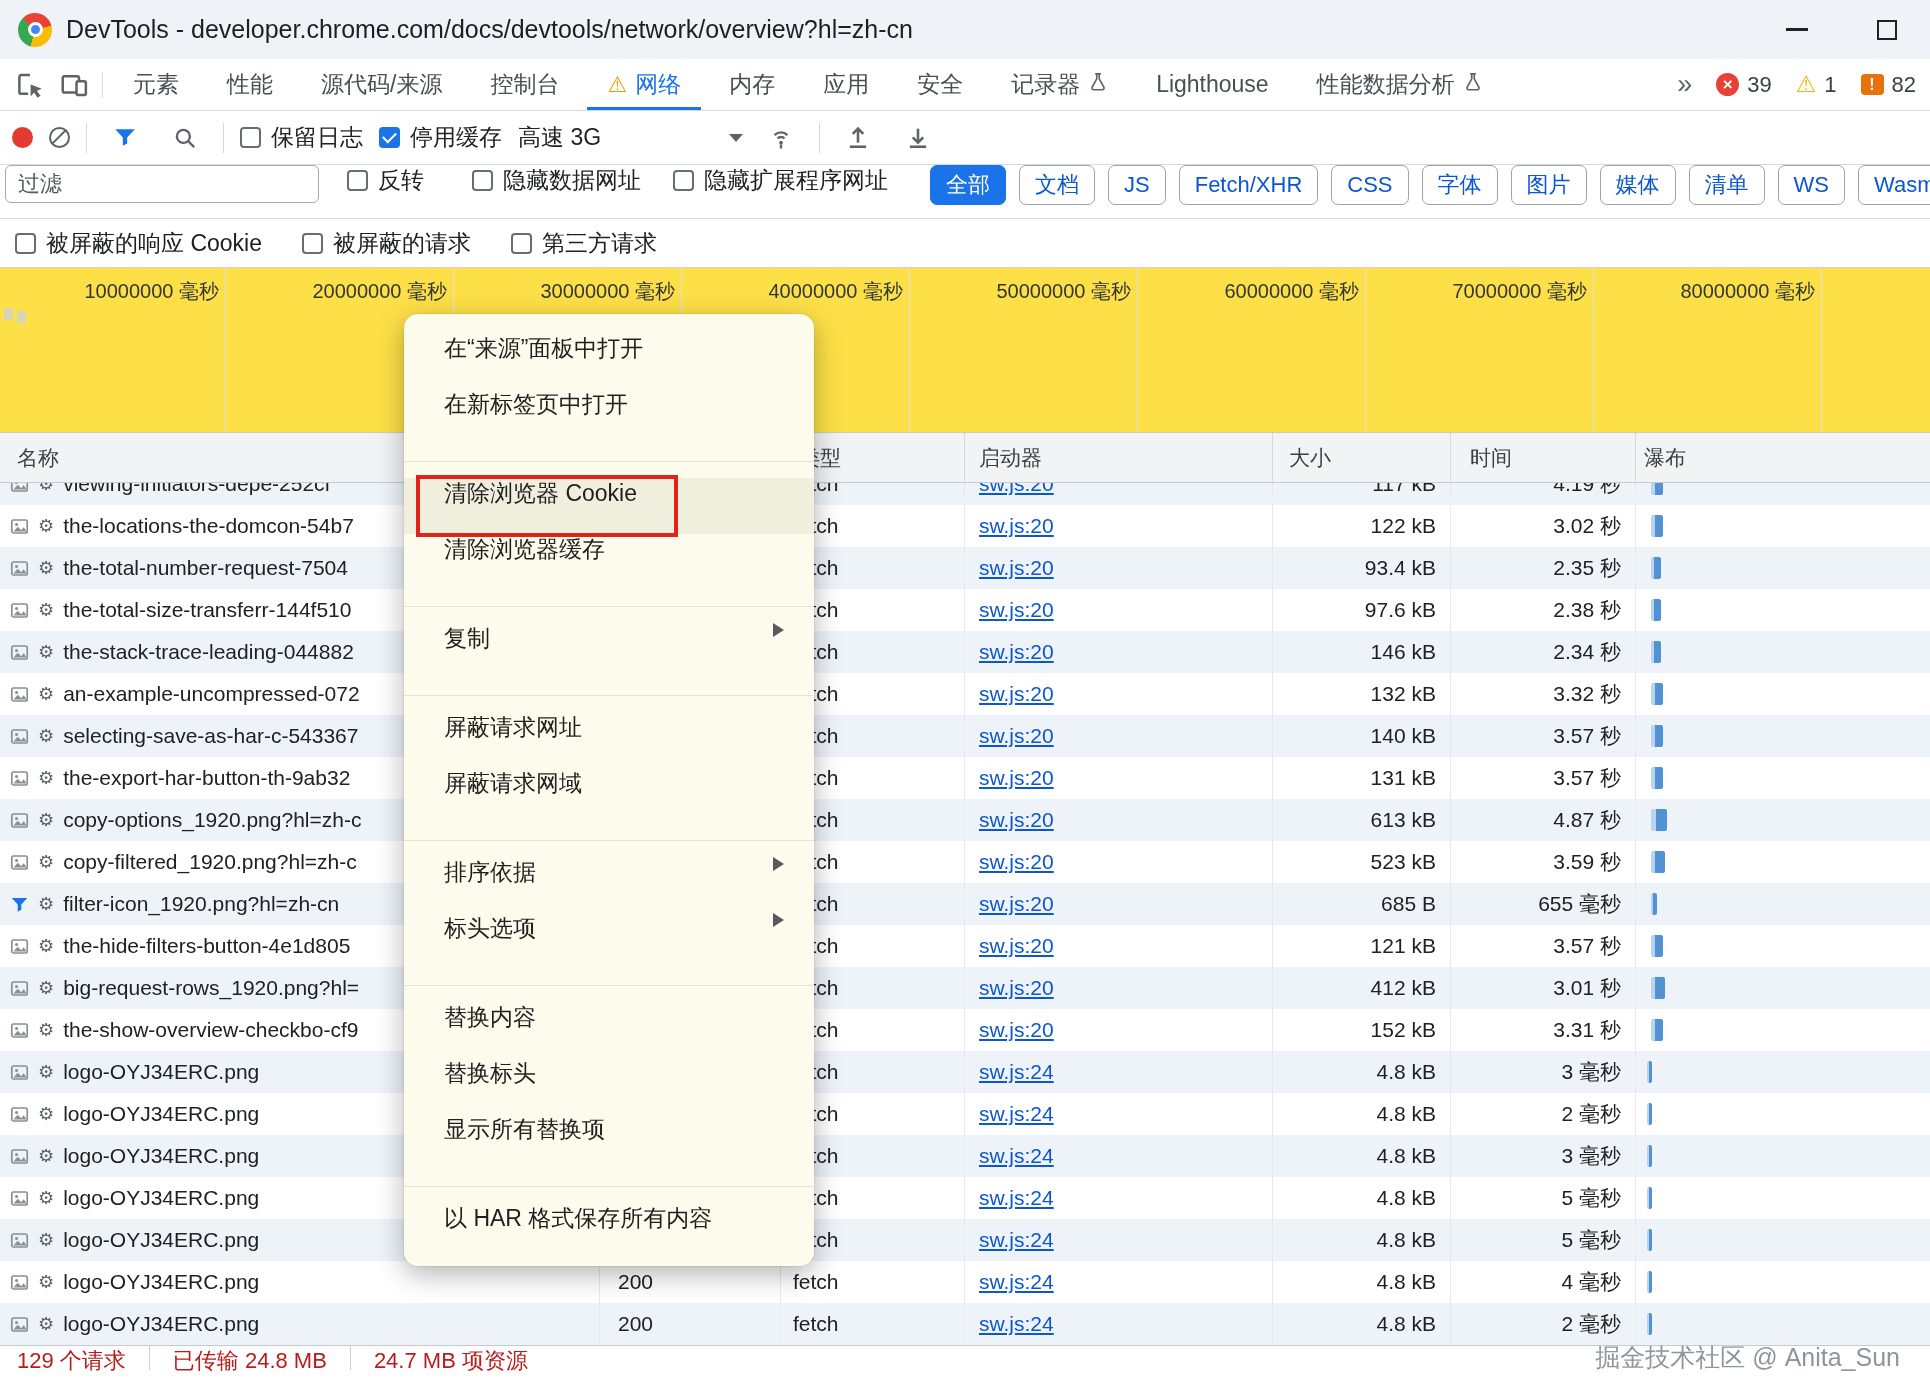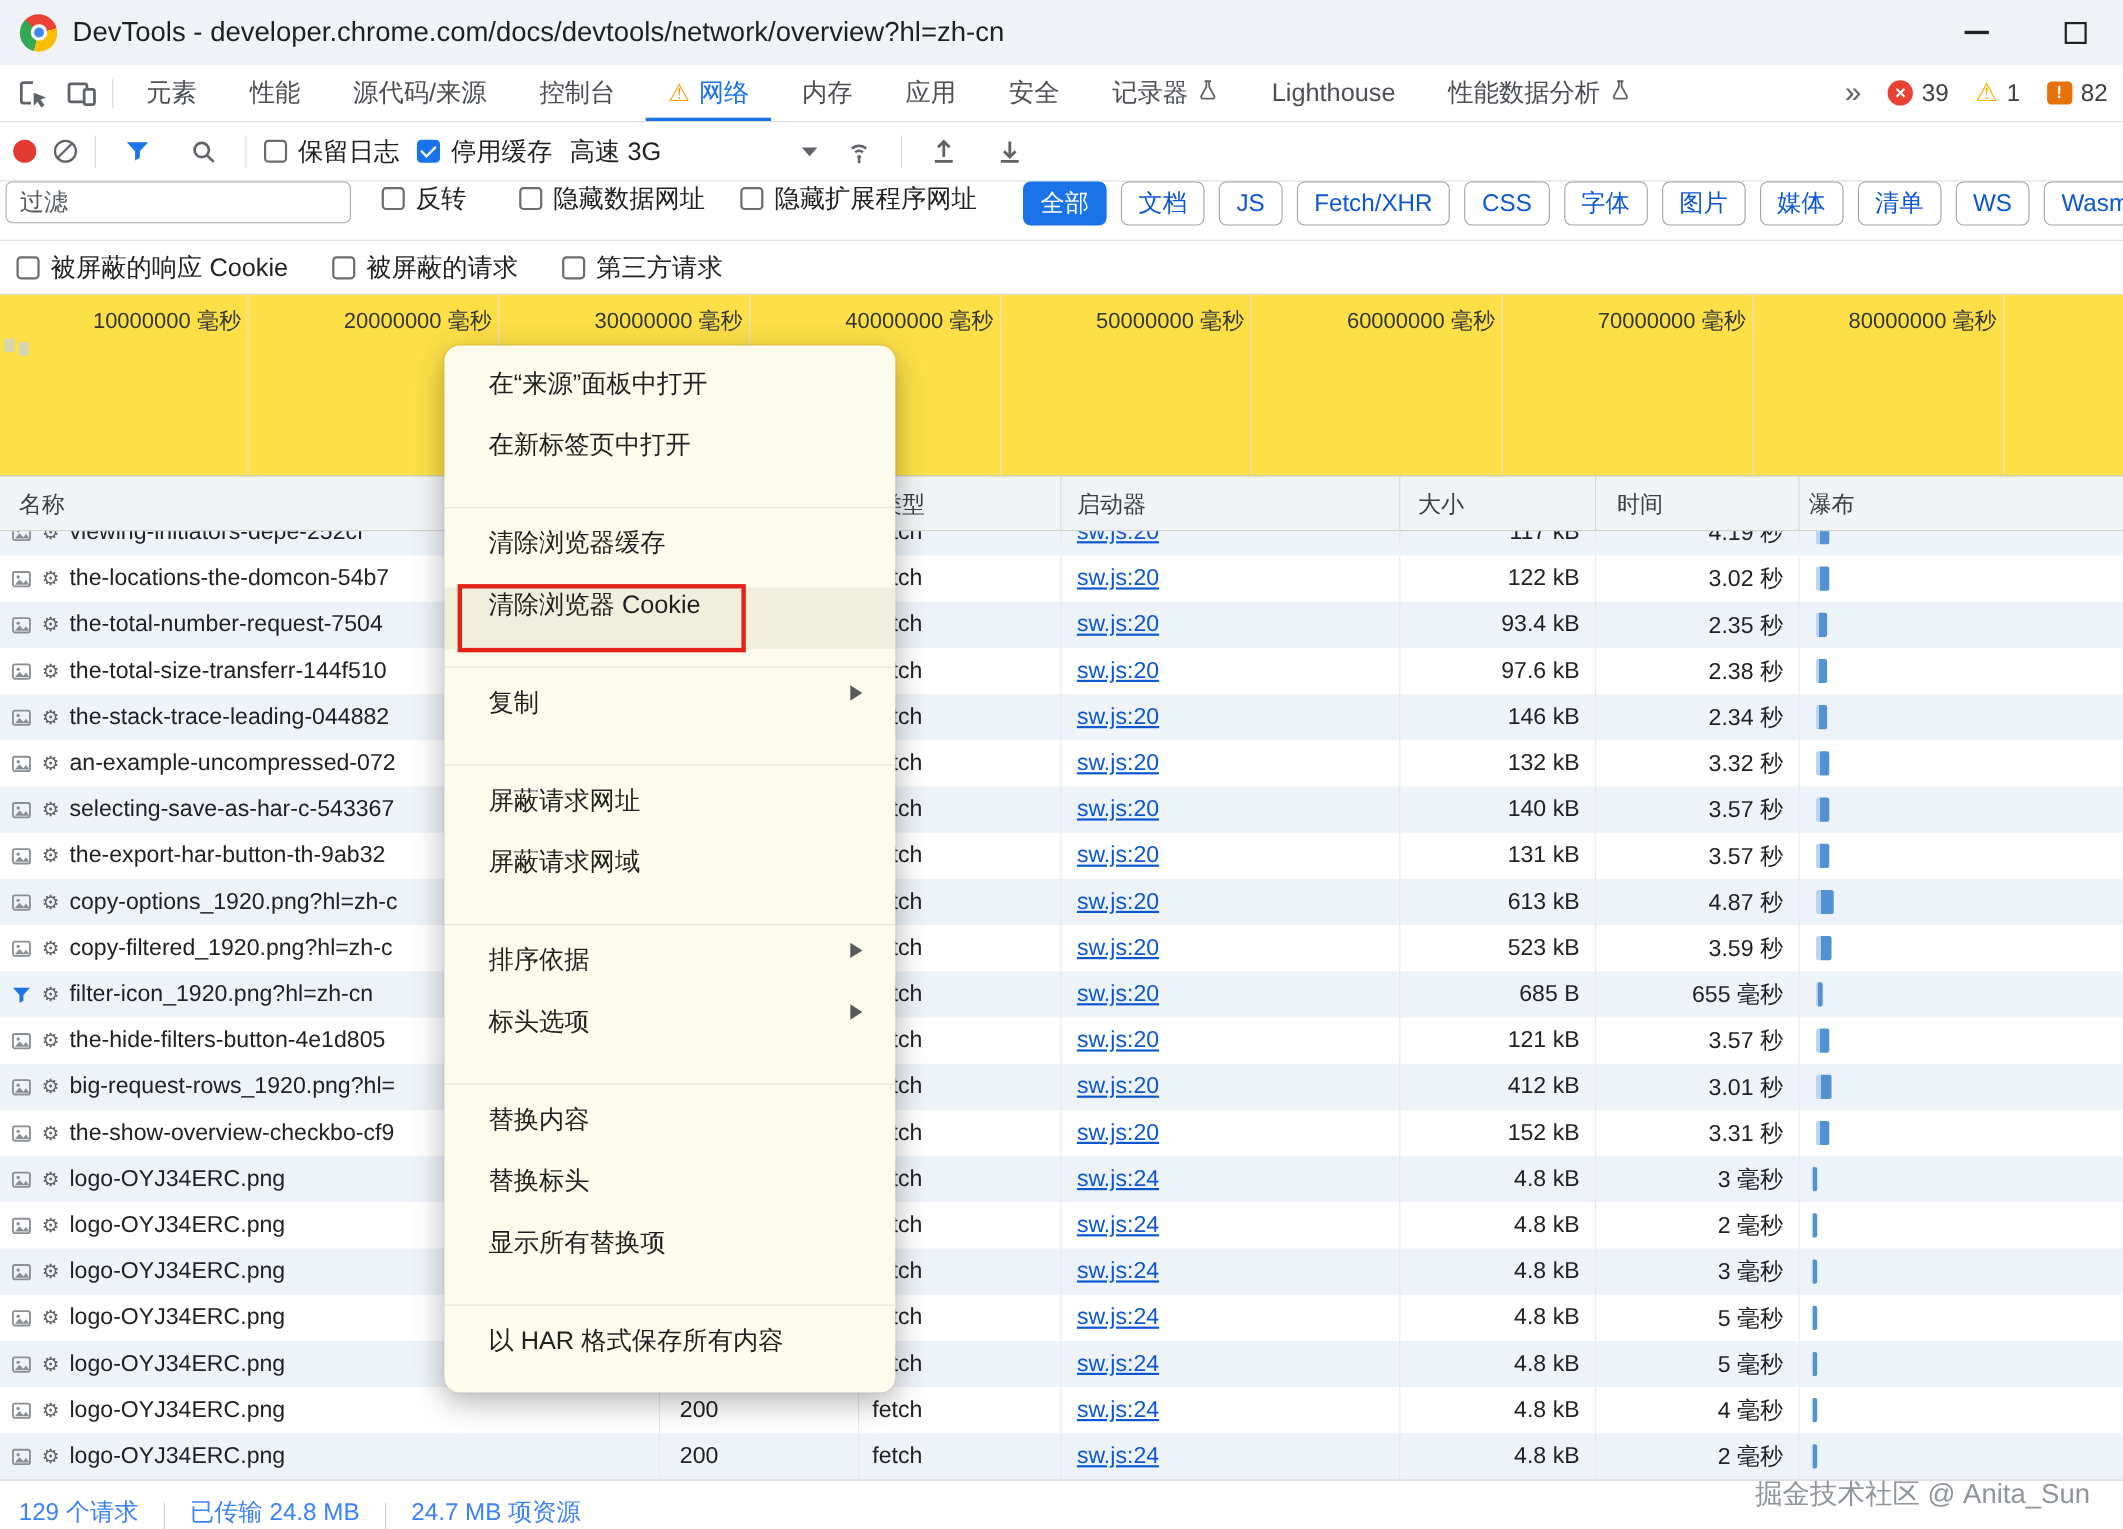--- a/index.html
+++ b/index.html
@@ -84,21 +84,21 @@
   .gear{color:#5f6368;font-size:18px}
   .c-status{padding-left:18px}
   .c-type{padding-left:12px}
   .c-init{padding-left:14px}
   .init-link{color:#0b57d0;text-decoration:underline}
   .c-size,.c-time{justify-content:flex-end;padding-right:14px}
   .c-wf{position:relative;border-right:none}
   .wbar{position:absolute;top:50%;transform:translateY(-50%);height:22px;border-radius:2px;background:linear-gradient(to right,#b9d4ee 0 30%,#5292d2 30%)}
 
   
-  .statusbar{height:45px;border-top:1px solid #c8cacc;display:flex;align-items:flex-end;font-size:22px;color:#3b82f6;padding-left:17px;background:#fff}
+  .statusbar{height:45px;border-top:1px solid #c8cacc;display:flex;align-items:flex-start;font-size:22px;color:#b91c1c;padding-left:17px;background:#fff}
   .sdiv{width:1px;height:24px;background:#cfcfcf;margin:0 23px}
 
   
   .context-menu{position:absolute;left:404px;top:314px;width:410px;height:952px;background:#fcfbec;border-radius:14px;box-shadow:0 8px 28px rgba(0,0,0,.30),0 0 0 1px rgba(0,0,0,.05);padding:19px 0 14px;z-index:20;font-size:23px;color:#1f1f1f;overflow:hidden}
   .menu-item{height:56px;display:flex;align-items:flex-start;padding:0 30px 0 40px;position:relative;white-space:nowrap}
   .menu-item.highlighted{background:rgba(90,84,40,.07)}
   .menu-divider{height:1px;background:#e5e2cf;margin:16px 0}
   .submenu-arrow{margin-left:auto;width:0;height:0;border-left:11px solid #5a5a5a;border-top:7px solid transparent;border-bottom:7px solid transparent}
   .red-box{position:absolute;left:12px;top:-3px;width:262px;height:62px;border:4px solid #e42318;z-index:2;pointer-events:none}
 
@@ -818,27 +818,27 @@
   </div>
 
   <div class="context-menu">
       <div class="menu-item">
         <span class="menu-label">在“来源”面板中打开</span>
       </div>
       <div class="menu-item">
         <span class="menu-label">在新标签页中打开</span>
       </div>
       <div class="menu-divider"></div>
-      <div class="menu-item">
-        <span class="menu-label">清除浏览器缓存</span>
-      </div>
       <div class="menu-item highlighted">
         <span class="menu-label">清除浏览器 Cookie</span>
         <div class="red-box"></div>
       </div>
+      <div class="menu-item">
+        <span class="menu-label">清除浏览器缓存</span>
+      </div>
       <div class="menu-divider"></div>
       <div class="menu-item">
         <span class="menu-label">复制</span>
         <span class="submenu-arrow"></span>
       </div>
       <div class="menu-divider"></div>
       <div class="menu-item">
         <span class="menu-label">屏蔽请求网址</span>
       </div>
       <div class="menu-item">

